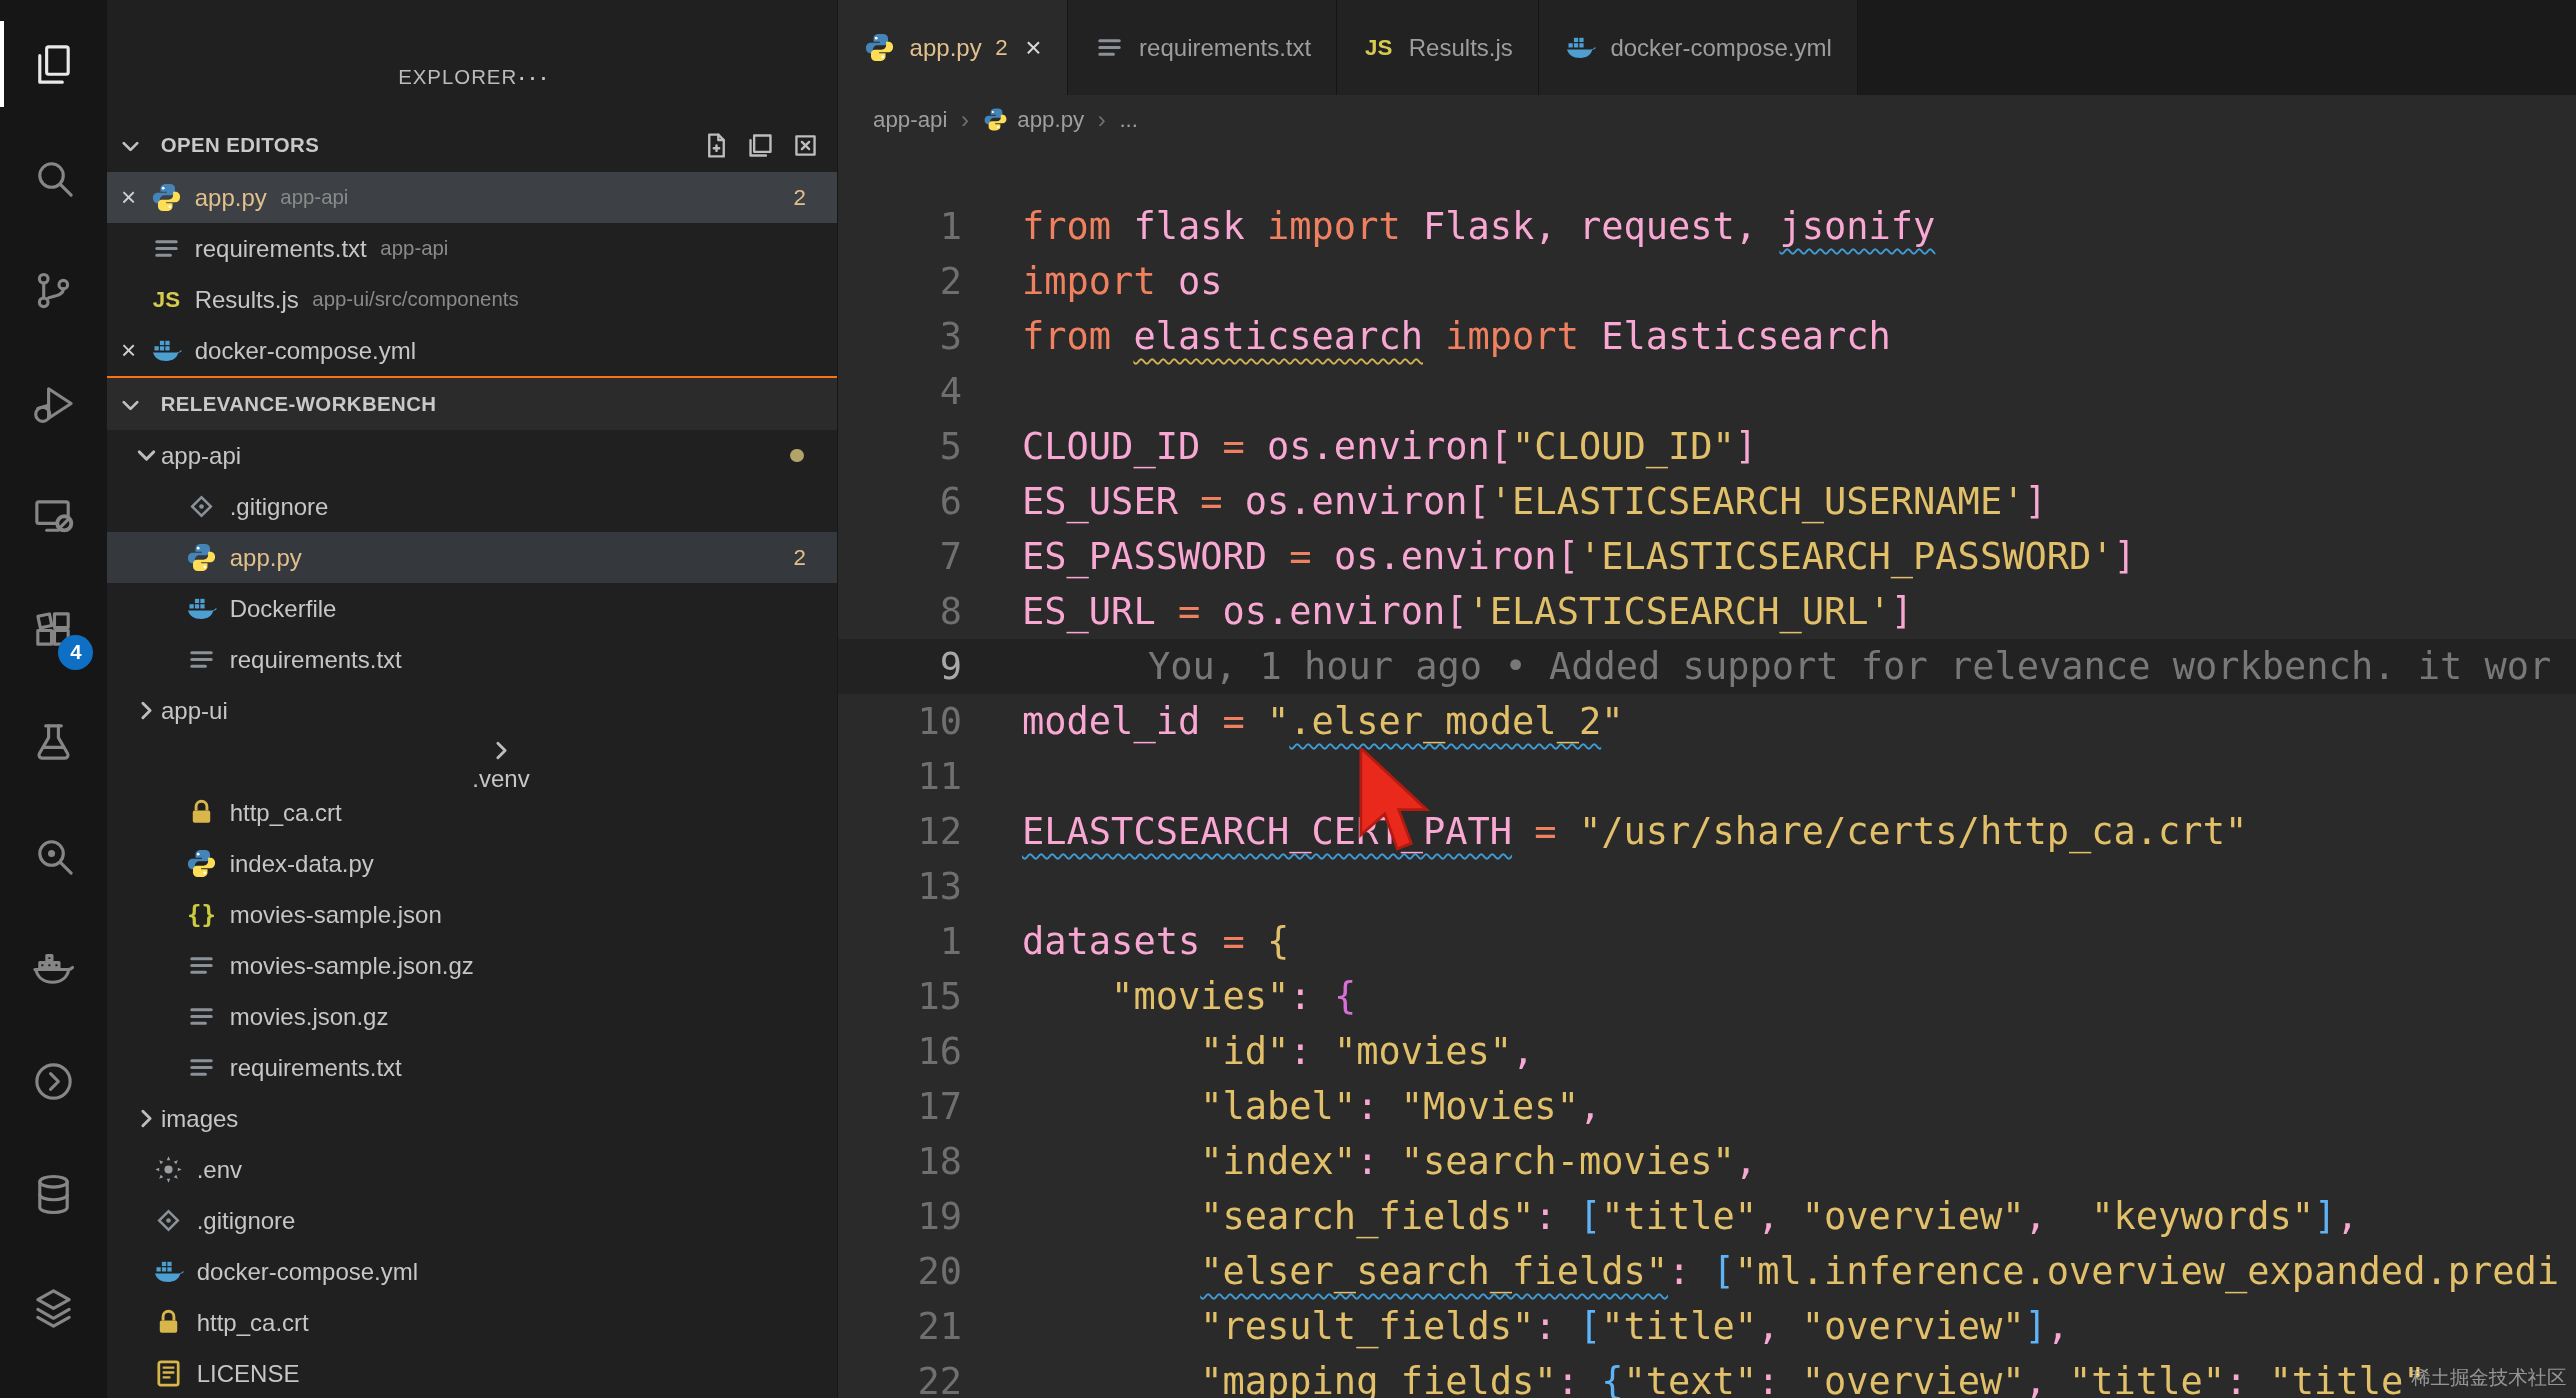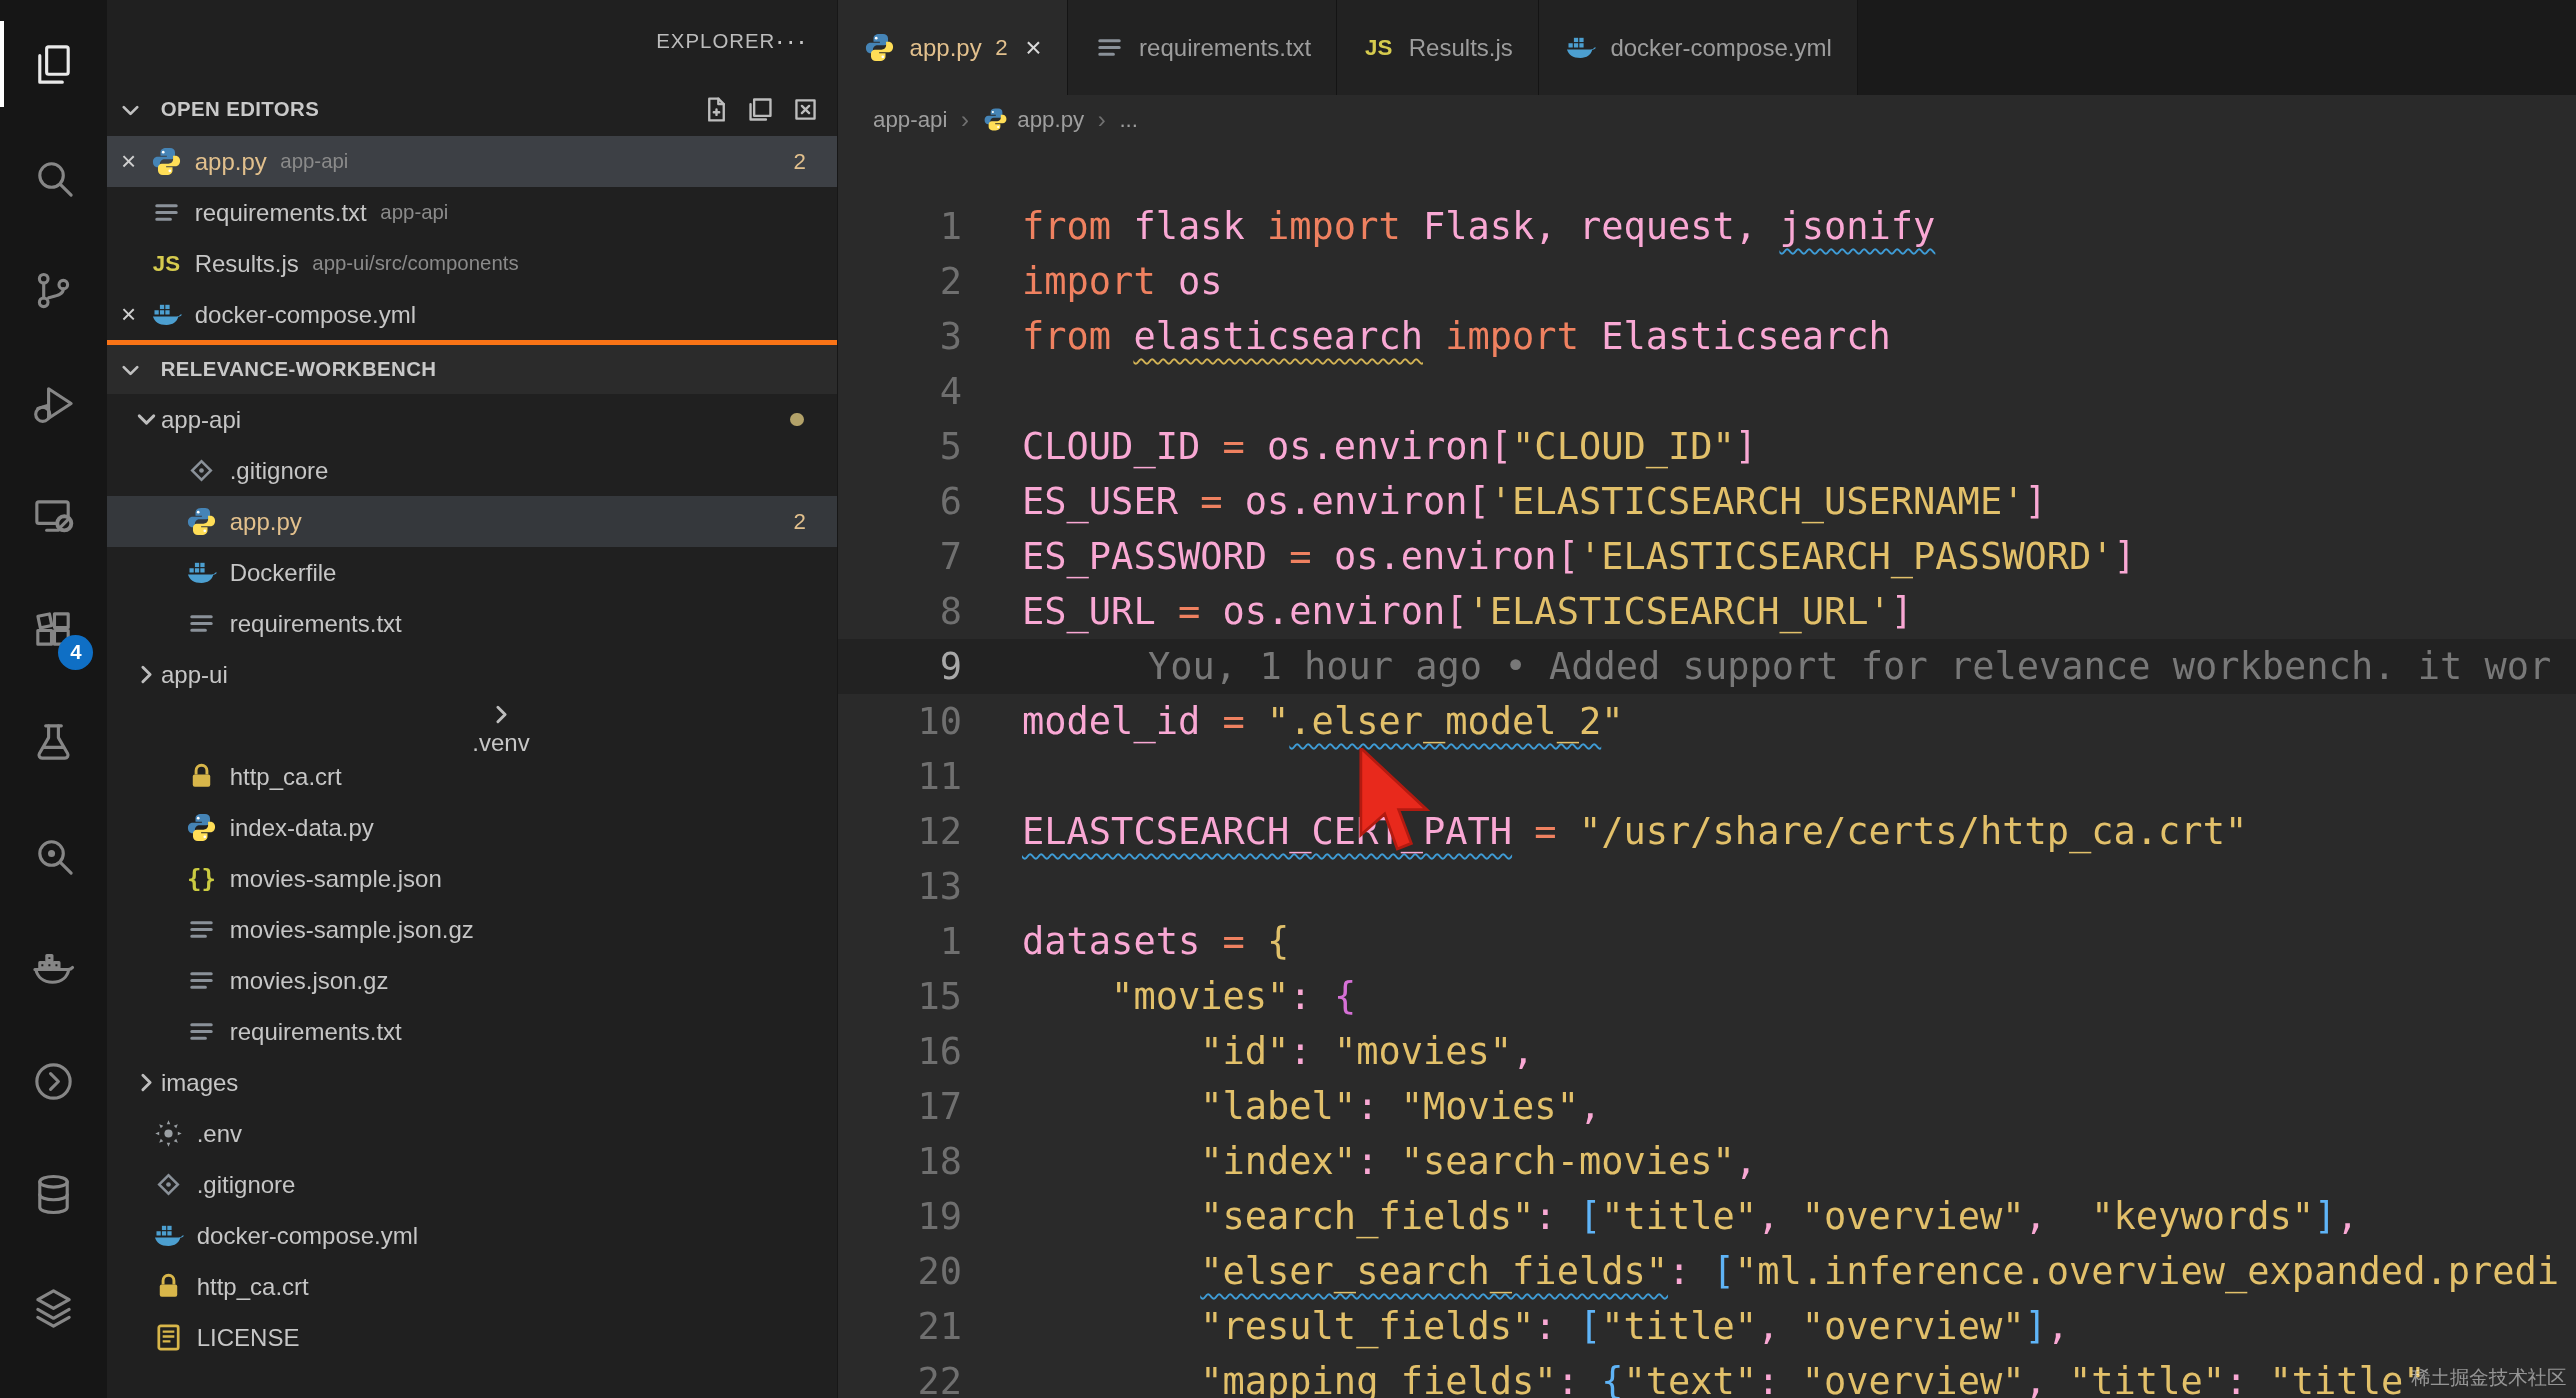--- a/index.html
+++ b/index.html
@@ -15,26 +15,26 @@
   .activitybar{width:107px;height:100%;background:#161616;flex:none;display:flex;flex-direction:column;padding-top:7.8px;}
   .acell{position:relative;width:107px;height:113px;display:flex;align-items:center;justify-content:center;color:#868686;cursor:pointer;}
   .acell svg{width:47px;height:47px;}
   .acell.on{color:#e9e9e9;}
   .acell.on::before{content:"";position:absolute;left:0;top:13.6px;bottom:13.6px;width:3.9px;background:#ffffff;}
   .abadge{position:absolute;right:13.6px;bottom:15.5px;width:35px;height:35px;border-radius:50%;
     background:var(--badge);color:#fff;font-size:20.4px;font-weight:bold;display:flex;align-items:center;justify-content:center;}
 
   
   .sidebar{width:731px;height:100%;background:#202020;flex:none;color:#c6c6c6;overflow:hidden;border-right:1px solid #171717;}
-  .sb-title{height:82px;display:flex;align-items:center;justify-content:flex-end;padding:0 29px 0 33px;}
+  .sb-title{height:82px;display:flex;align-items:center;justify-content:center;padding:0 29px 0 33px;margin-top:36px;}
   .sb-title .ttl{font-size:20.4px;letter-spacing:1px;color:#bcbcbc;}
   .sb-title .more{color:#c6c6c6;font-size:27px;letter-spacing:1.9px;cursor:pointer;line-height:0;}
   .sec-header{height:54px;display:flex;align-items:center;gap:17px;padding:0 17.5px 0 9.7px;font-size:20.4px;font-weight:bold;color:#c9c9c9;letter-spacing:0.4px;cursor:pointer;}
   .sec-header .chev{width:27px;height:27px;color:#c0c0c0;flex:none;}
-  .sec-header.ws{background:#2b2b2b;border-top:5px solid #f97316;}
+  .sec-header.ws{background:#2b2b2b;border-top:2px solid #f97316;}
   .sec-actions{margin-left:auto;display:flex;gap:15.5px;}
   .sec-actions .ai{width:29px;height:29px;color:#bdbdbd;cursor:pointer;}
   .sec-actions svg{width:29px;height:29px;}
 
   .row{height:51px;display:flex;align-items:center;font-size:24px;color:#c6c6c6;position:relative;cursor:pointer;white-space:nowrap;}
   .row .xbtn{width:43px;flex:none;text-align:center;font-size:26px;color:#cfcfcf;}
   .row .xspace{width:43px;flex:none;}
   .row.sel-open{background:#3d4045;}
   .row.sel-tree{background:#35383c;}
   .ficon{width:33px;height:33px;flex:none;display:inline-flex;align-items:center;justify-content:center;margin-right:11.7px;}

